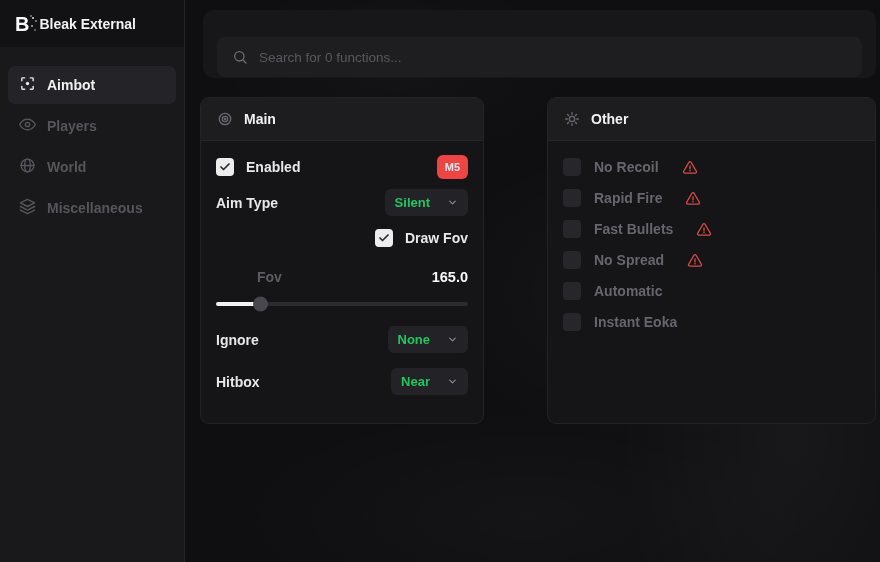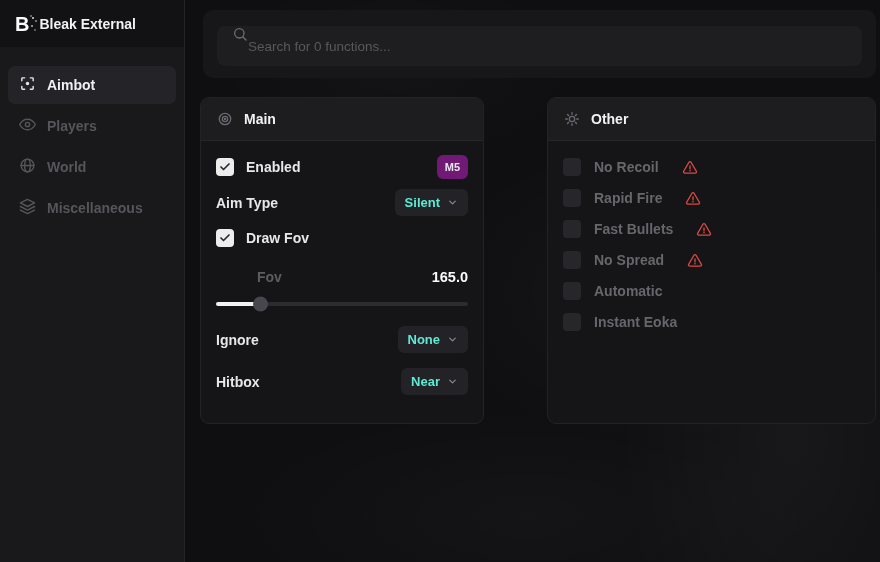--- a/index.html
+++ b/index.html
@@ -48,23 +48,23 @@
   }
   .nav-item svg { stroke: #55555b; }
   .nav-item.active { background: #242428; color: #f0f0f2; }
   .nav-item.active svg { stroke: #e8e8ea; }
   
   .search-section {
     position: absolute; left: 203px; top: 10px; width: 673px; height: 68px;
     background: #17171a; border-radius: 10px;
   }
   .search-box {
-    position: absolute; left: 14px; top: 16px; right: 14px; height: 40px;
+    position: absolute; left: 14px; top: 27px; right: 14px; height: 40px;
     background: #1e1e21; border-radius: 8px;
-    display: flex; gap: 0; padding: 0 15px;
+    display: flex; align-items: center; gap: 11px; padding: 0 15px;
   }
   .search-box input {
     flex: 1; background: transparent; border: none; outline: none;
     color: #d8d8da; font-size: 13.5px; font-family: inherit;
   }
   .search-box input::placeholder { color: #58585e; }
   
   .panel {
     position: absolute; top: 97px; height: 327px;
     background: #151518; border: 1px solid #232327; border-radius: 9px;
@@ -73,43 +73,43 @@
   .panel-main { left: 200px; width: 284px; }
   .panel-other { left: 547px; width: 329px; }
   .panel-header {
     height: 43px; background: #1d1d20; border-bottom: 1px solid #26262a;
     display: flex; align-items: center; gap: 11px; padding: 0 16px;
   }
   .panel-header svg { stroke: #6b6b72; }
   .panel-title { font-size: 14px; font-weight: 700; color: #f2f2f4; }
   .panel-body { padding: 13px 15px 0; }
   .row {
-    display: flex; align-items: center; min-height: 26px;
+    display: flex; align-items: center; min-height: 26px; justify-content: flex-end;
   }
   .row + .row { margin-top: 9px; }
   .row .grow { flex: 1; }
   .row-label { font-size: 14px; font-weight: 600; color: #e8e8ea; }
   .row-label.dim { color: #5c5c62; font-weight: 600; }
   .check-row { gap: 12px; cursor: pointer; }
   .checkbox {
     width: 18px; height: 18px; border-radius: 4px; flex: none;
     display: flex; align-items: center; justify-content: center;
   }
   .checkbox.checked { background: #ededee; }
   .checkbox.unchecked { background: #26262b; }
   .keybtn {
     min-width: 31px; height: 24px; padding: 0 7px;
-    background: #701a75; border: none; border-radius: 6px;
+    background: #ef4444; border: none; border-radius: 6px;
     color: #e9e9eb; font-size: 11px; font-weight: 700; font-family: inherit;
     display: flex; align-items: center; justify-content: center; cursor: pointer;
   }
   .dropdown {
     height: 27px; padding: 0 10px; background: #232327; border: none; border-radius: 6px;
-    color: #5eead4; font-size: 13px; font-weight: 700; font-family: inherit;
-    display: flex; align-items: center; gap: 7px; cursor: pointer;
+    color: #22c55e; font-size: 13px; font-weight: 700; font-family: inherit;
+    display: flex; align-items: center; gap: 17px; cursor: pointer;
   }
   .dropdown svg { stroke: #8a8a90; }
   .value-text { font-size: 14.5px; font-weight: 700; color: #fafafa; }
   
   .slider-row { margin-top: 7px; height: 14px; display: flex; align-items: center; cursor: pointer; }
   .slider-track { position: relative; width: 100%; height: 4px; border-radius: 2px; background: #2b2b30; }
   .slider-fill { position: absolute; left: 0; top: 0; height: 4px; border-radius: 2px; background: #f2f2f2; }
   .slider-handle {
     position: absolute; right: -7px; top: 50%; transform: translateY(-50%);
     width: 15px; height: 15px; border-radius: 50%; background: #47474d;

